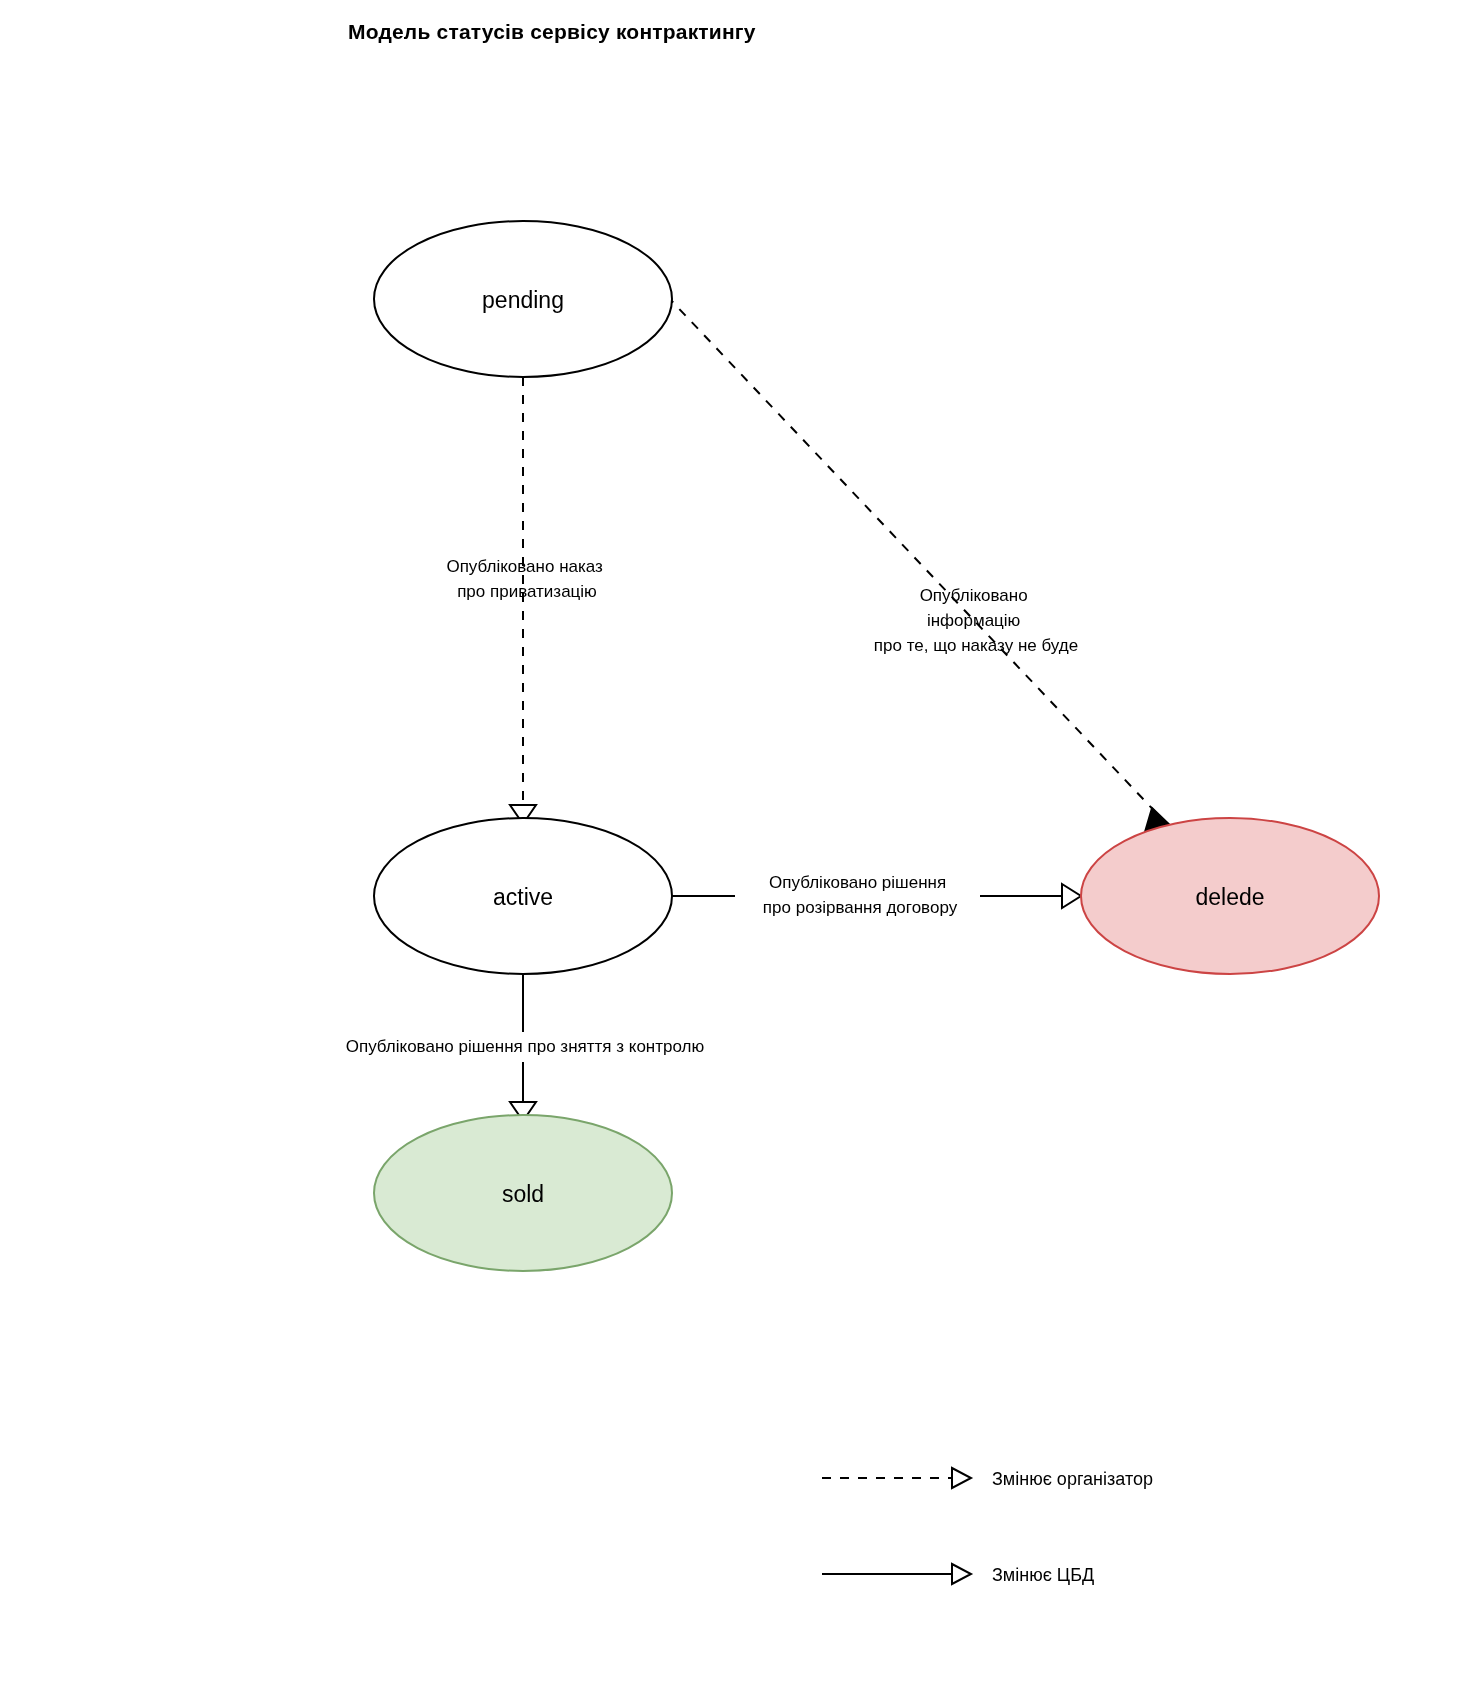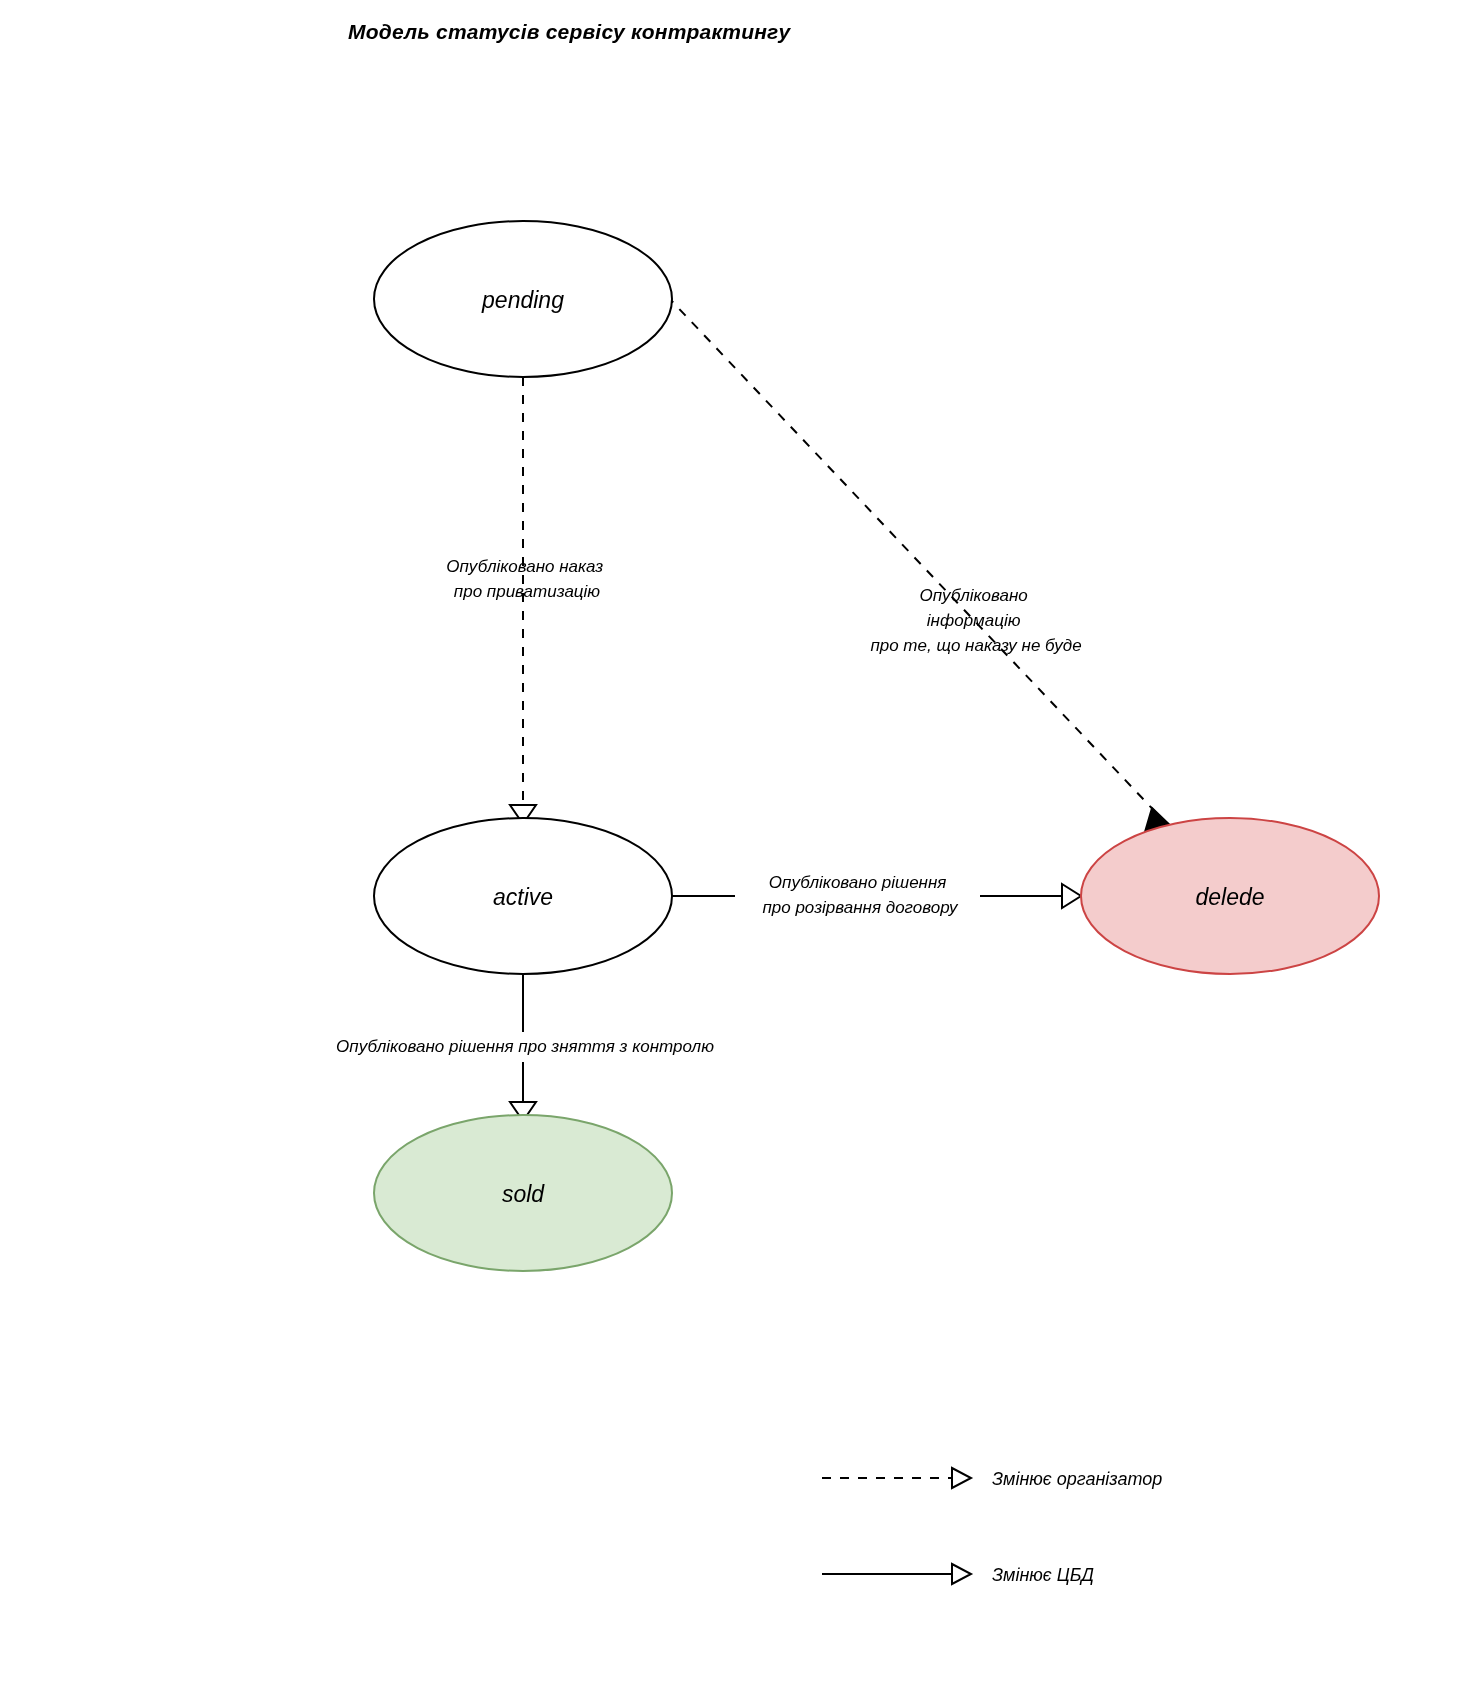--- a/index.html
+++ b/index.html
@@ -14,21 +14,20 @@
     color: #000000;
     position: relative;
     overflow: hidden;
   }
   #canvas {
     position: absolute;
     left: 0;
     top: 0;
     width: 1482px;
     height: 1218px;
-    font-style: italic;
   }
   .diagram-title {
     position: absolute;
     left: 348px;
     top: 20px;
     font-size: 21px;
     font-weight: bold;
     letter-spacing: 0.2px;
     white-space: nowrap;
   }

